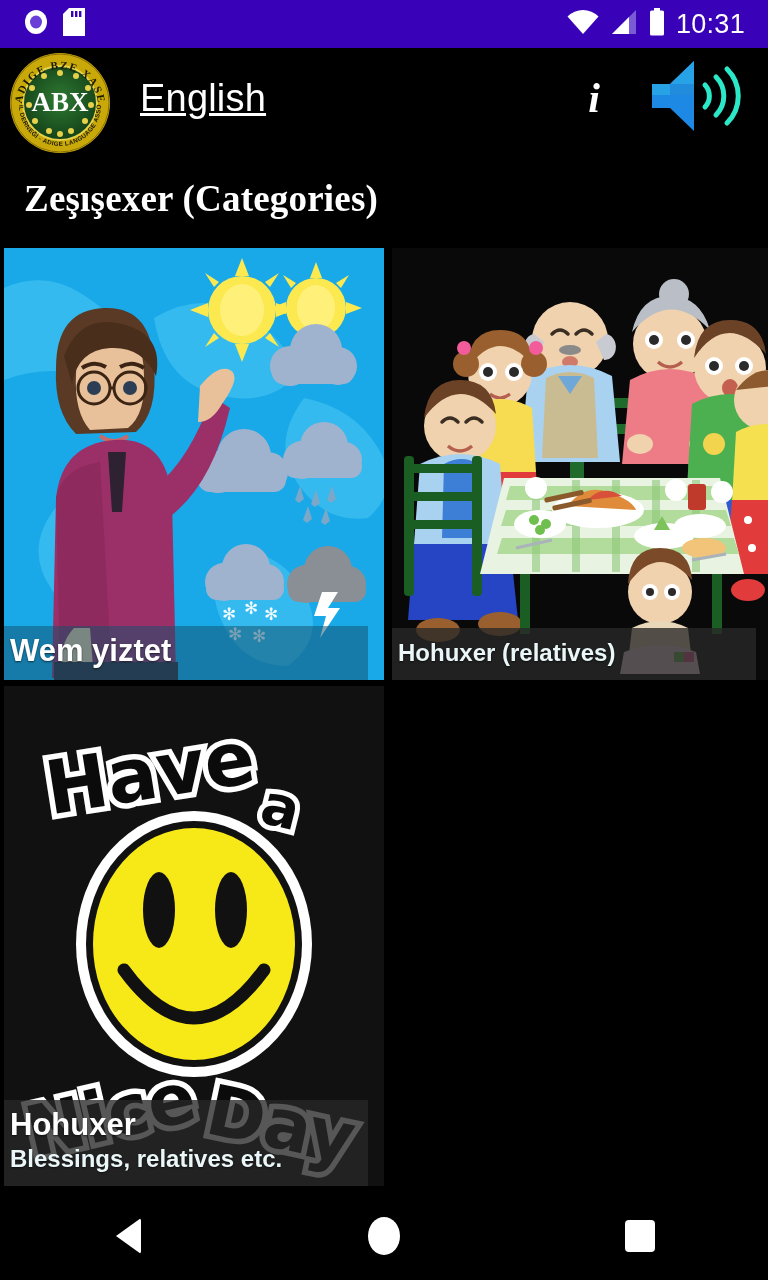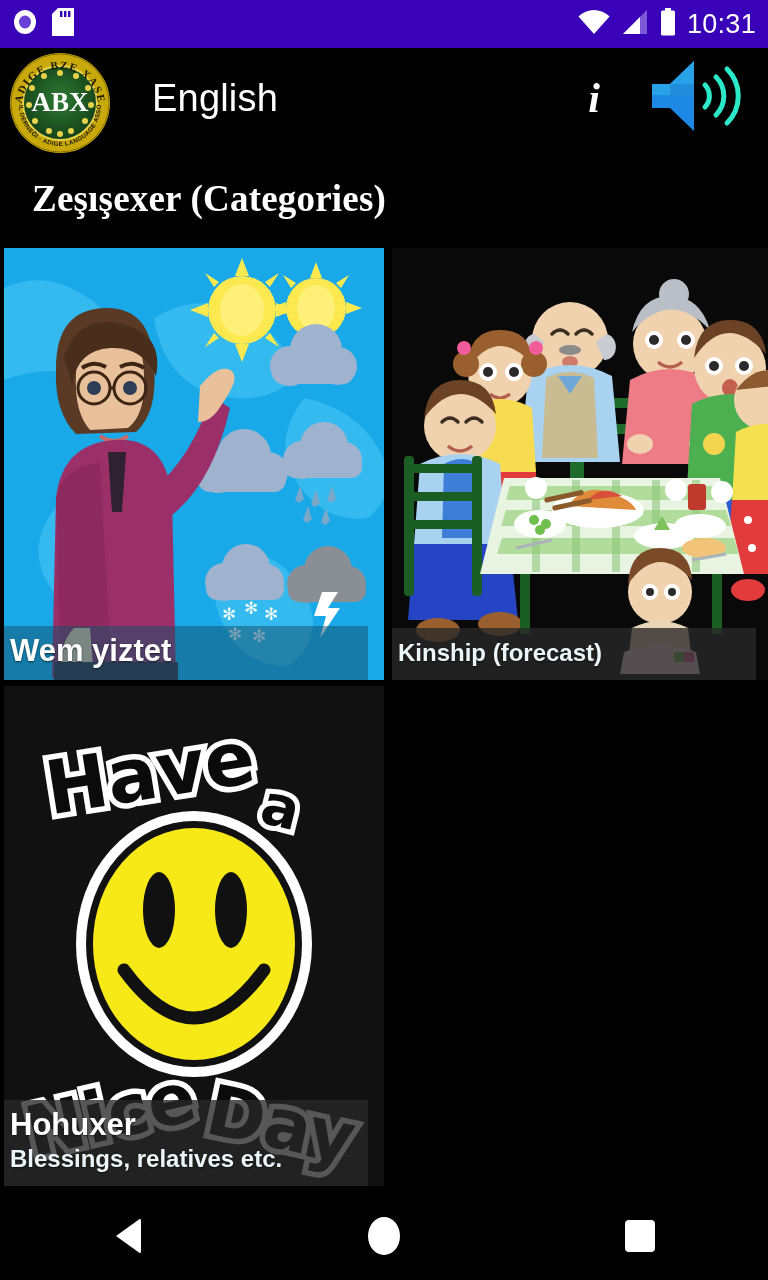--- a/index.html
+++ b/index.html
@@ -9,55 +9,55 @@
     font-family: "Liberation Sans", sans-serif;
     overflow: hidden;
   }
 
   
   #status-bar {
     position: absolute; top: 0; left: 0;
     width: 768px; height: 48px;
     background: #3A02B8;
     display: flex; align-items: center;
-    padding: 0 12px;
+    padding: 0 23px;
   }
   #status-left { display: flex; align-items: center; gap: 14px; }
   #status-right { margin-left: auto; display: flex; align-items: center; gap: 11px; }
   .sb-clock {
     color: #fff; font-size: 27px; font-weight: 400;
     letter-spacing: .3px; line-height: 1;
   }
 
   
   #app-bar {
     position: absolute; top: 48px; left: 0;
     width: 768px; height: 100px;
     background: #000;
     display: flex; align-items: center;
     padding: 0 22px 0 8px;
   }
   #app-logo { width: 104px; height: 94px; flex: 0 0 auto; }
   #app-title {
     color: #ffffff; font-size: 38px; font-weight: 400;
-    margin-left: 40px; letter-spacing: .2px;
+    margin-left: 28px; letter-spacing: .2px; text-decoration: underline;
   }
   #appbar-actions { margin-left: auto; display: flex; align-items: center; gap: 42px; }
   #info-icon {
     color: #fff; font-size: 42px; font-style: italic;
     font-family: "Liberation Serif", serif; font-weight: 700;
     line-height: 1; padding: 0 6px;
   }
 
   
   #page-title {
     position: absolute; top: 148px; left: 0;
     width: 768px; height: 100px;
     display: flex; align-items: center;
-    padding-left: 32px;
+    padding-left: 24px;
     color: #ffffff;
     font-family: "Liberation Serif", serif;
     font-weight: 700; font-size: 37px;
     letter-spacing: .2px;
   }
 
   
   #category-grid {
     position: absolute; top: 248px; left: 0;
     width: 768px; height: 944px;
@@ -489,21 +489,21 @@
           <g fill="#6FBF4F">
               <rect x="282" y="404" width="10" height="10"></rect>
             </g>
           <g fill="#F25C9B">
               <rect x="292" y="404" width="10" height="10"></rect>
             </g>
         </g>
       </svg>
     </div>
     <div class="card-caption">
-      <span class="card-sub">Kinship (forecast)</span>
+      <span class="card-sub">Hohuxer (relatives)</span>
     </div>
   </div>
 
   <div class="category-card">
     <div class="card-art">
       <svg viewBox="0 0 380 500" width="100%" height="100%" preserveAspectRatio="xMidYMid slice">
         <rect width="380" height="500" fill="#111111"></rect>
 
         <g>
           <text x="150" y="112" text-anchor="middle" font-family="'DejaVu Sans', sans-serif" font-size="74" font-weight="700" fill="#0b0b0b" stroke="#ffffff" stroke-width="11" paint-order="stroke" transform="rotate(-9 150 112)">Have</text>

